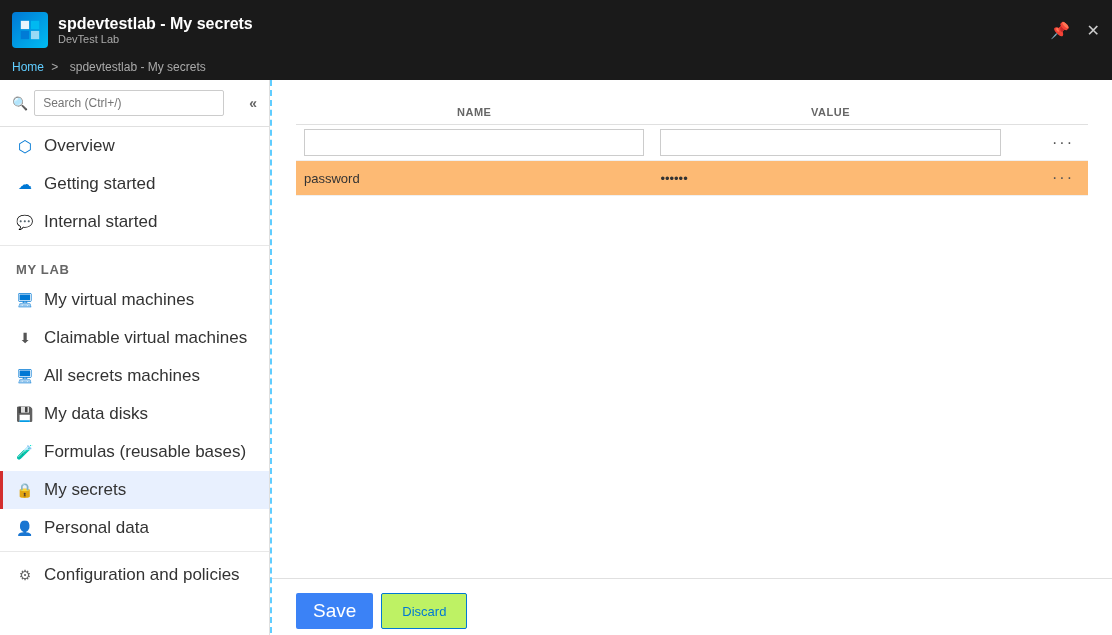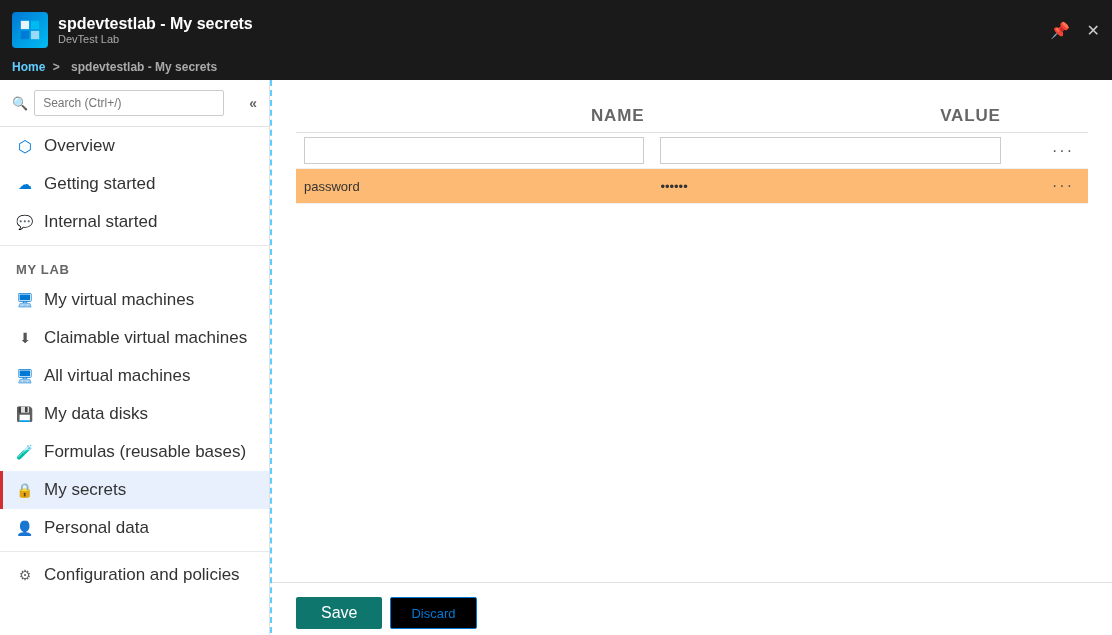--- a/index.html
+++ b/index.html
@@ -35,21 +35,20 @@
       gap: 16px;
     }
     .title-bar-controls span { color: #ccc; cursor: pointer; font-size: 16px; }
 
     
     .breadcrumb {
       background: #1a1a1a;
       padding: 0 12px 6px 12px;
       font-size: 12px;
       color: #aaa;
-      font-weight: bold;
     }
     .breadcrumb a { color: #60cdff; text-decoration: none; }
     .breadcrumb span { color: #aaa; margin: 0 4px; }
 
     
     .main-layout {
       display: flex;
       height: calc(635px - 72px);
     }
 
@@ -125,22 +124,22 @@
       font-size: 13px;
       color: #333;
       margin-bottom: 20px;
       line-height: 1.5;
     }
     .secrets-table {
       width: 100%;
       border-collapse: collapse;
     }
     .secrets-table th {
-      text-align: right;
-      font-size: 17px;
+      text-align: center;
+      font-size: 11px;
       font-weight: 600;
       color: #666;
       padding: 6px 8px;
       text-transform: uppercase;
       letter-spacing: 0.05em;
       border-bottom: 1px solid #e0e0e0;
       margin-top: 21px;
     }
     .secrets-table td {
       padding: 6px 8px;
@@ -172,30 +171,30 @@
 
     
     .content-footer {
       padding: 14px 24px;
       border-top: 1px solid #e0e0e0;
       display: flex;
       gap: 8px;
       background: #fff;
     }
     .btn-save {
-      background: #0f766e;
+      background: #3b82f6;
       color: #fff;
       border: none;
-      padding: 7px 25px;
-      font-size: 16px;
+      padding: 7px 17px;
+      font-size: 19px;
       cursor: pointer;
       border-radius: 2px;
     }
     .btn-discard {
-      background: #000000;
+      background: #bef264;
       color: #0078d4;
       border: 1px solid #0078d4;
       padding: 7px 20px;
       font-size: 13px;
       cursor: pointer;
       border-radius: 2px;
     }
 
     
     .icon-overview { color: #0078d4; font-size: 16px; }
@@ -267,21 +266,21 @@
     <div class="sidebar-item">
       <span class="icon icon-vm">🖥</span>
       <span class="label">My virtual machines</span>
     </div>
     <div class="sidebar-item">
       <span class="icon icon-claimable">⬇</span>
       <span class="label">Claimable virtual machines</span>
     </div>
     <div class="sidebar-item">
       <span class="icon icon-all-vm">🖥</span>
-      <span class="label">All virtual machines</span>
+      <span class="label">All secrets machines</span>
     </div>
     <div class="sidebar-item">
       <span class="icon icon-disk">💾</span>
       <span class="label">My data disks</span>
     </div>
     <div class="sidebar-item">
       <span class="icon icon-formulas">🧪</span>
       <span class="label">Formulas (reusable bases)</span>
     </div>
     <div class="sidebar-item active">

